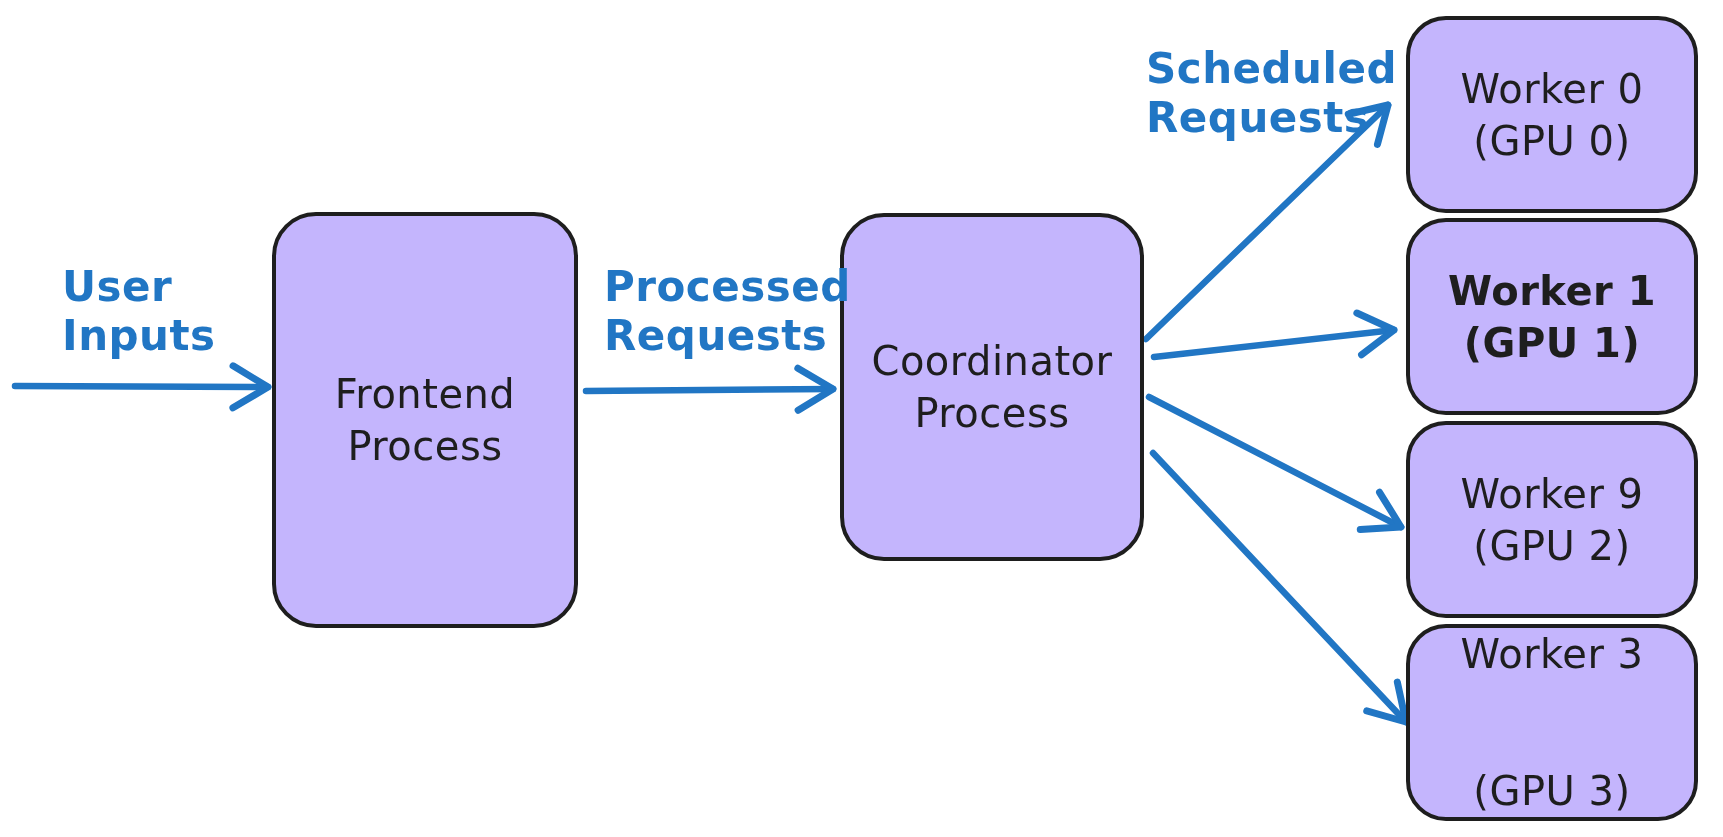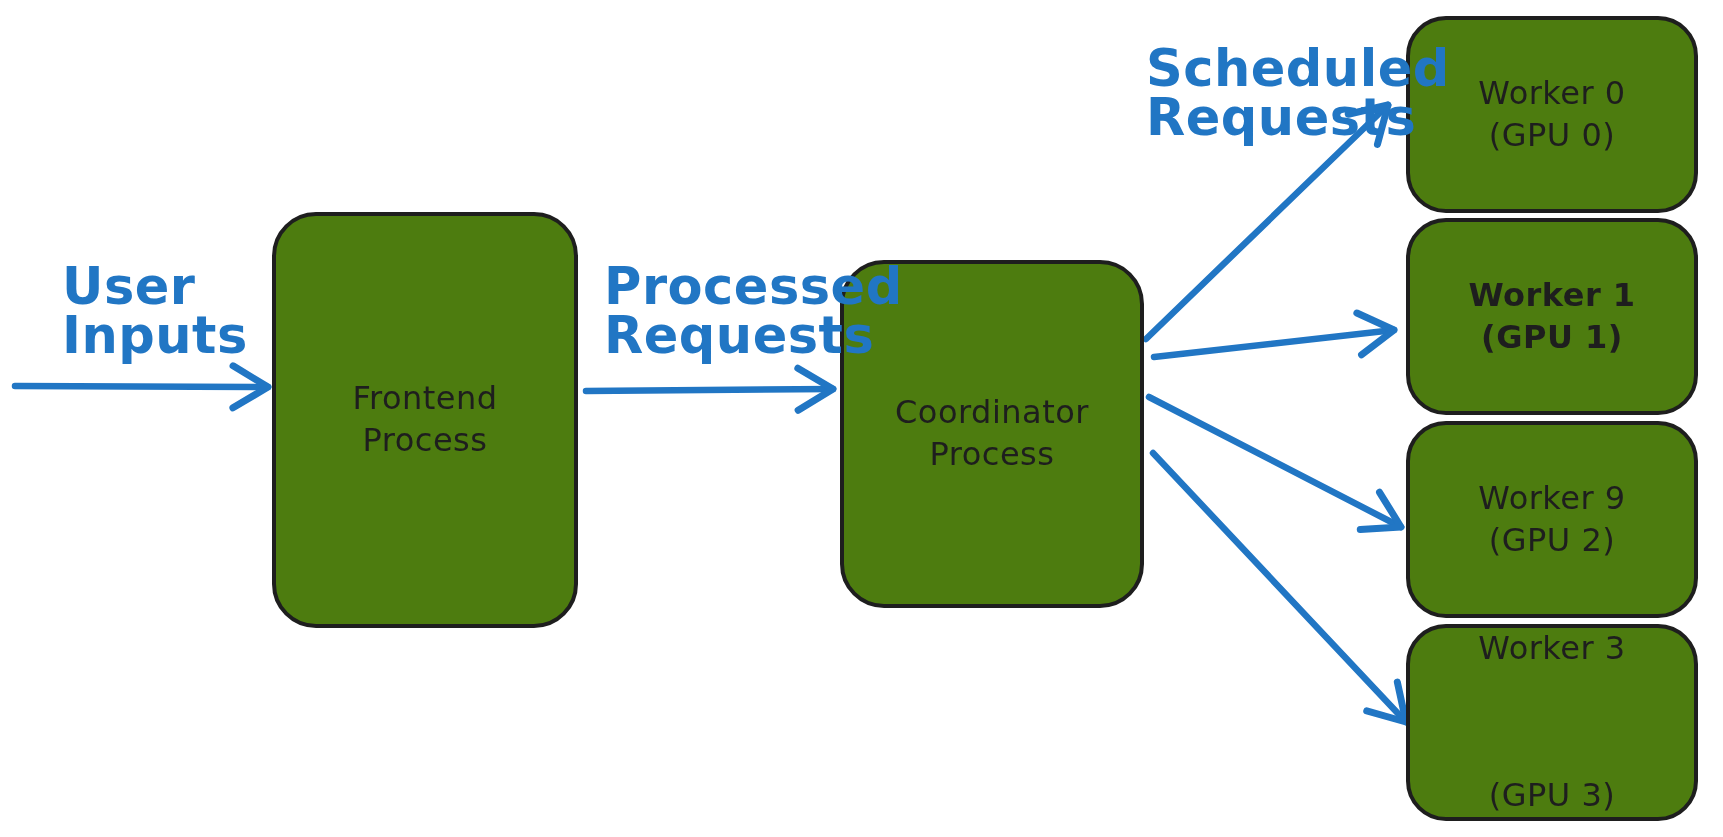--- a/index.html
+++ b/index.html
@@ -21,42 +21,42 @@
     top: 0;
     width: 1723px;
     height: 837px;
     pointer-events: none;
   }
   .node {
     position: absolute;
     box-sizing: border-box;
     border: 4.5px solid var(--stroke, #1e1e1e);
     border-radius: 44px;
-    background: #4d7c0f;
+    background: #c4b5fd;
     display: flex;
     flex-direction: column;
     align-items: center;
     justify-content: center;
     text-align: center;
     color: var(--stroke, #1e1e1e);
-    font-size: 32px;
+    font-size: 40px;
     line-height: 1.3;
     letter-spacing: 0.5px;
   }
   .node-frontend    { left: 272px;  top: 212px; width: 306px; height: 416px; }
-  .node-coordinator { left: 840px;  top: 213px; width: 304px; height: 348px; margin-top: 47px; }
+  .node-coordinator { left: 840px;  top: 213px; width: 304px; height: 348px; }
   .node-worker      { left: 1406px; width: 292px; height: 197px; border-radius: 40px; }
   .node-worker0 { top: 16px;  }
   .node-worker1 { top: 218px; font-weight: bold; }
   .node-worker2 { top: 421px; }
   .node-worker3 { top: 624px; justify-content: space-between; }
   .edge-label {
     position: absolute;
     color: var(--accent, #1f74c4);
-    font-size: 51px;
+    font-size: 42px;
     line-height: 49px;
     font-weight: 700;
     letter-spacing: 0.5px;
     white-space: nowrap;
   }
   .label-user-inputs        { left: 62px;   top: 262px; }
   .label-processed-requests { left: 604px;  top: 262px; }
   .label-scheduled-requests { left: 1146px; top: 44px;  }
   .edge-label span { display: block; }
 </style>

